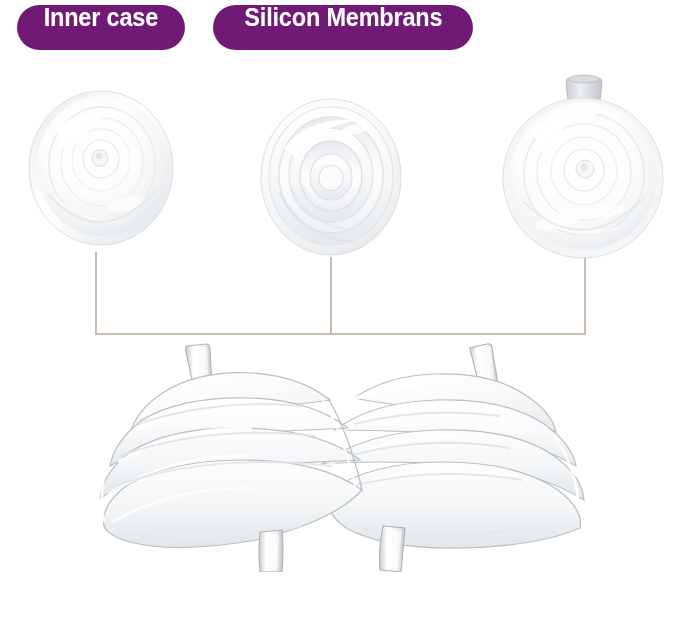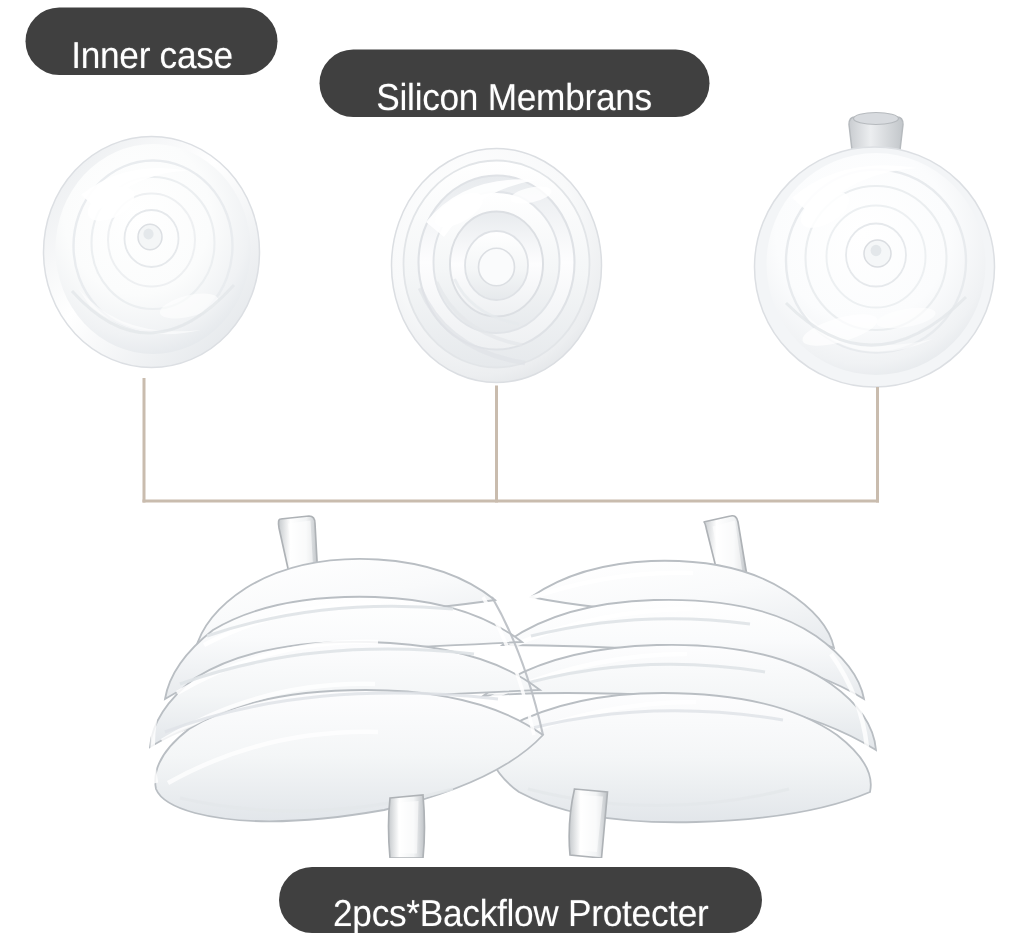--- a/index.html
+++ b/index.html
@@ -16,39 +16,39 @@
     width: 679px;
     height: 630px;
     background: #ffffff;
     overflow: hidden;
   }
 
   
   .pill {
     position: absolute;
     display: flex;
-    align-items: flex-end;
+    align-items: flex-start;
     justify-content: center;
-    background: #404040;
+    background: #701a75;
     border-radius: 999px;
     color: #ffffff;
-    font-weight: normal;
+    font-weight: bold;
     letter-spacing: -0.2px;
     white-space: nowrap;
     box-sizing: border-box;
     text-shadow: 0 0 1px rgba(255,255,255,0.25);
   }
   .pill-label {
     display: block;
     line-height: 1;
     transform: scaleX(0.94);
   }
 
   #pill-inner  { left: 17px;  top: 5px;   width: 168px; height: 45px; font-size: 25px; }
-  #pill-memb   { left: 213px; top: 5px;   width: 260px; height: 45px; font-size: 25px; margin-top: 28px; }
+  #pill-memb   { left: 213px; top: 5px;   width: 260px; height: 45px; font-size: 25px; }
   #pill-outer  { left: 497px; top: 5px;   width: 158px; height: 45px; font-size: 25px; }
   #pill-bottom { left: 186px; top: 578px; width: 322px; height: 44px; font-size: 25px; }
 
   
   .bracket-v, .bracket-h {
     position: absolute;
     background: #c9bcae;
   }
   .bracket-v { width: 2px; }
   .bracket-h { height: 2px; }
@@ -309,17 +309,14 @@
 
         <path d="M242 58 Q264 96 276 150" fill="none" stroke="#b9bec3" stroke-width="1.4" opacity="0.9"></path>
         <path d="M236 58 Q258 96 270 150" fill="none" stroke="#ffffff" stroke-width="2.4" opacity="0.85"></path>
 
         <path d="M174 192 L196 190 Q198 212 196 232 L174 232 Q172 210 174 192 Z" fill="url(#stemGrad)" stroke="#aeb2b6" stroke-width="1.1"></path>
         <path d="M179 195 L193 194 L192 229 L180 229 Z" fill="#ffffff" opacity="0.55"></path>
       </g>
     </svg>
   </div>
 
-  <div class="pill" id="pill-bottom">
-    <span class="pill-label">2pcs*Backflow Protecter</span>
-  </div>
 
 </div>
 
 </body></html>

